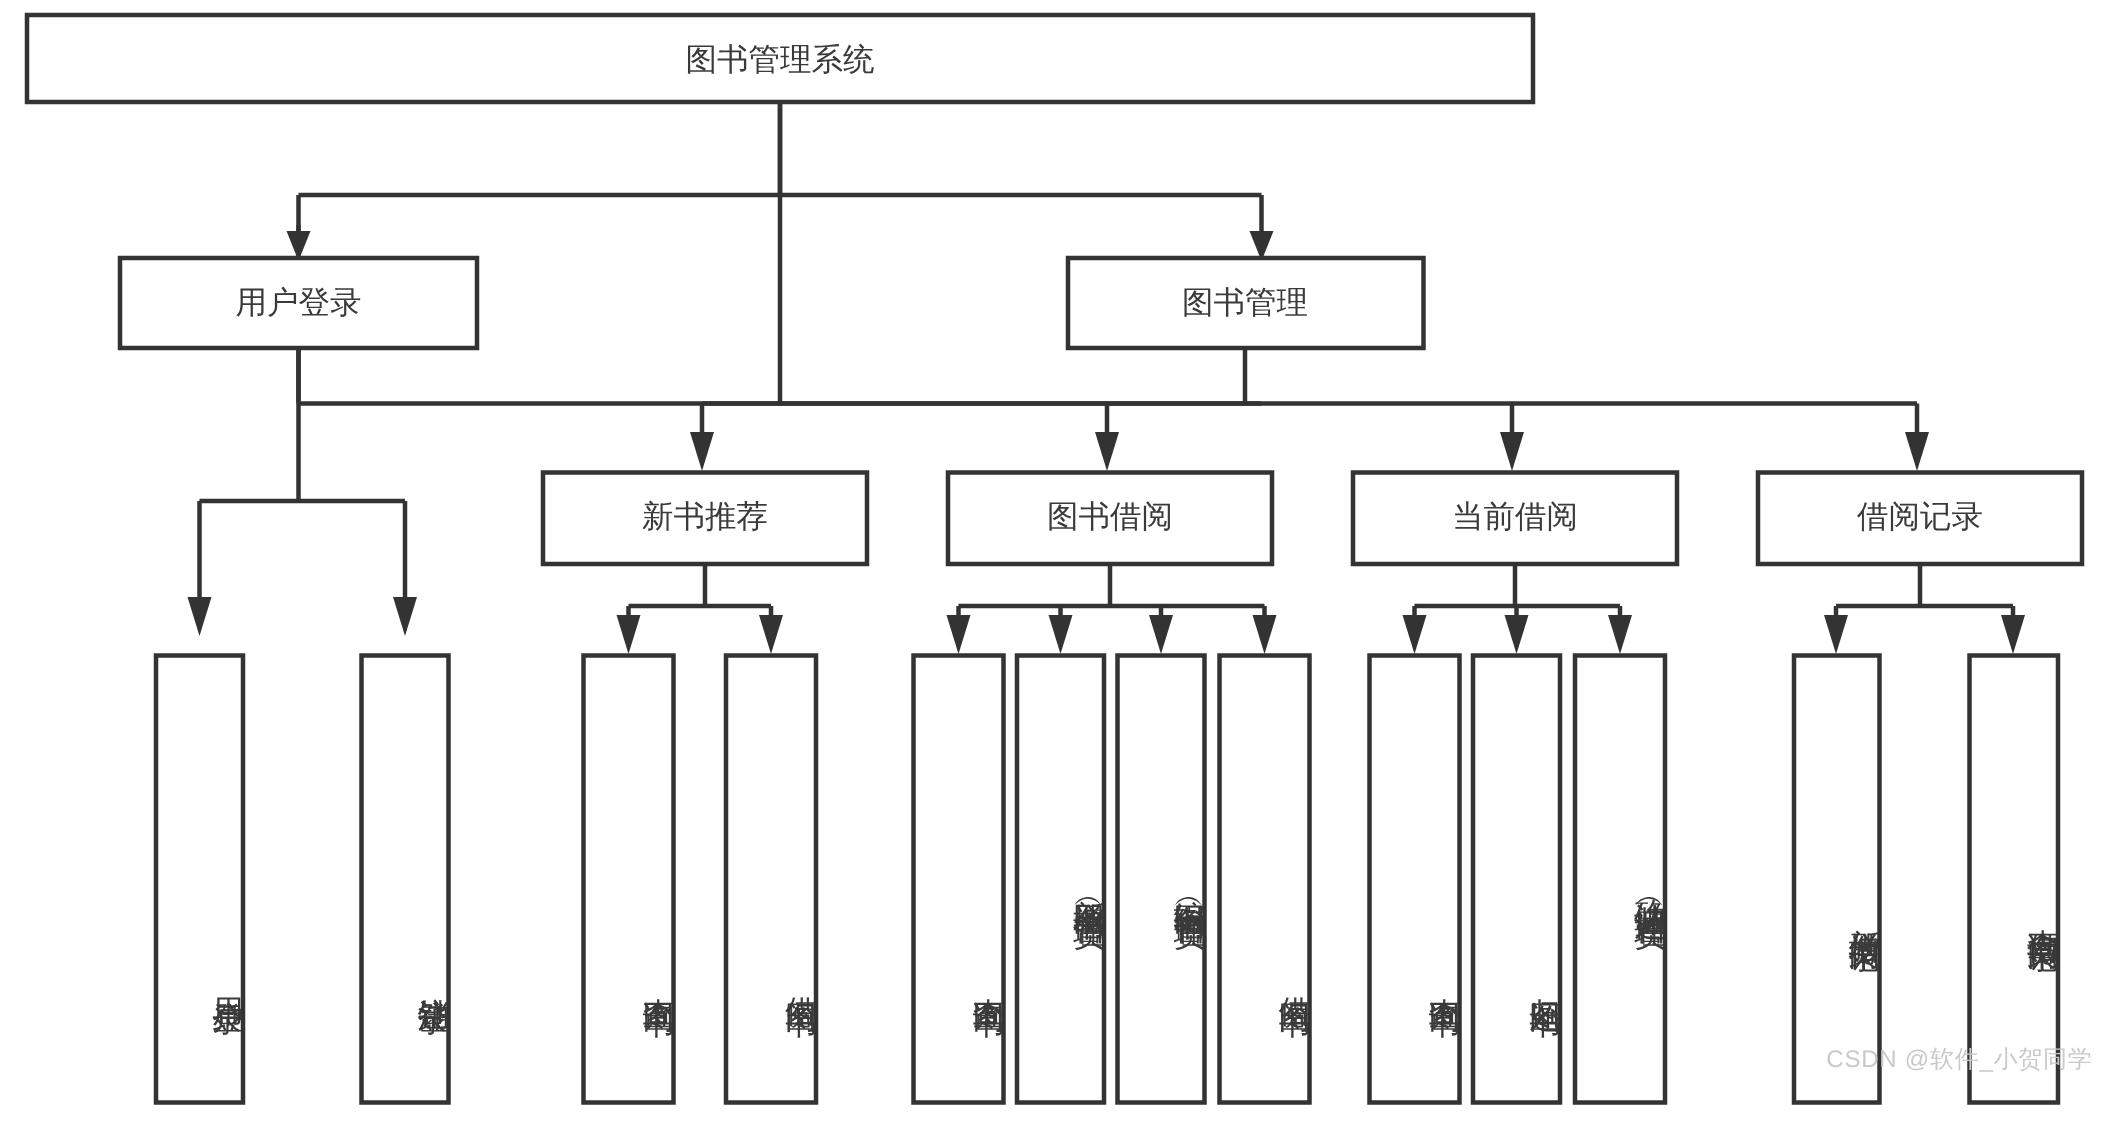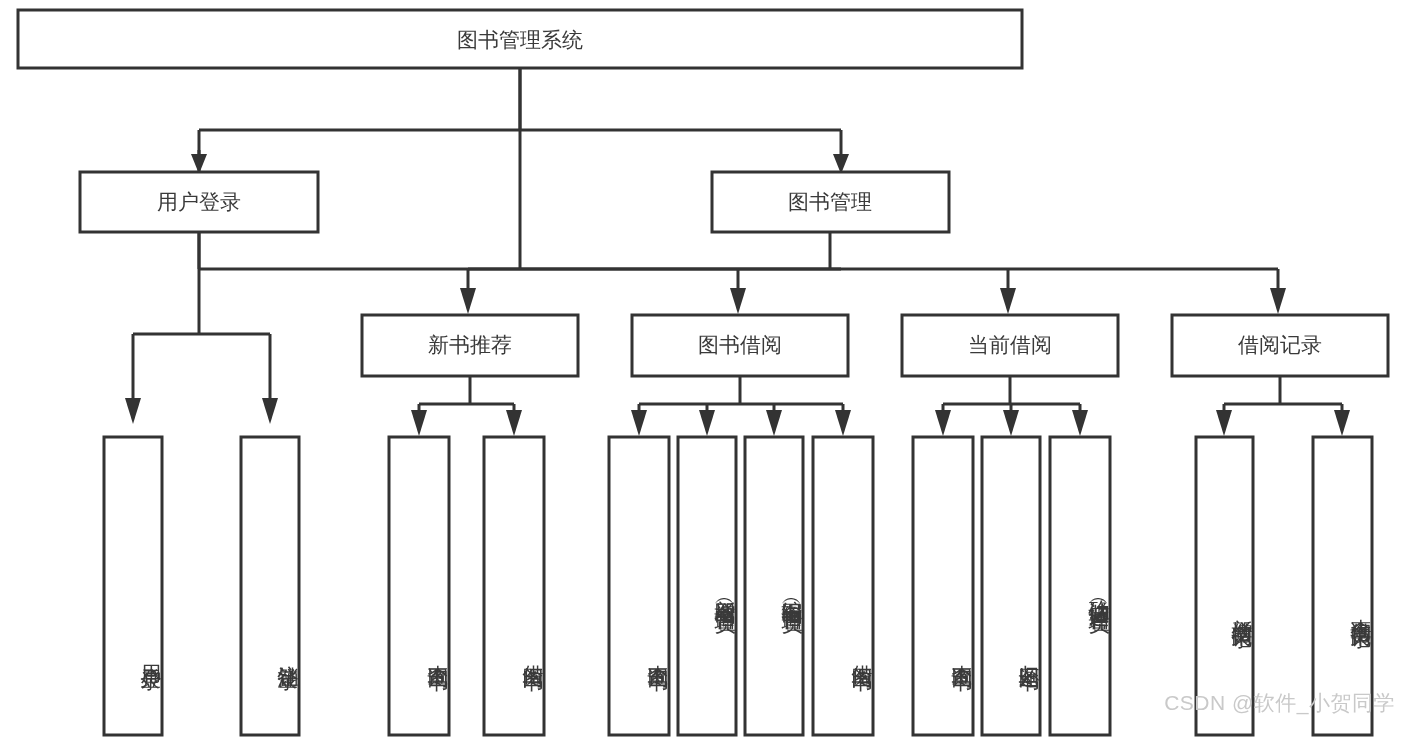--- a/index.html
+++ b/index.html
@@ -65,21 +65,21 @@
     justify-content: center;
     pointer-events: none;
     user-select: none;
     text-align: center;
   }
   .watermark {
     position: absolute;
     right: 10px;
     bottom: 6px;
     font-family: "Liberation Sans", "DejaVu Sans", sans-serif;
-    font-size: 21px;
+    font-size: 16px;
     color: #c9c9c9;
     letter-spacing: 0.5px;
     user-select: none;
     white-space: nowrap;
   }
 </style>
 </head>
 <body>
 
 <div id="diagram-root">

